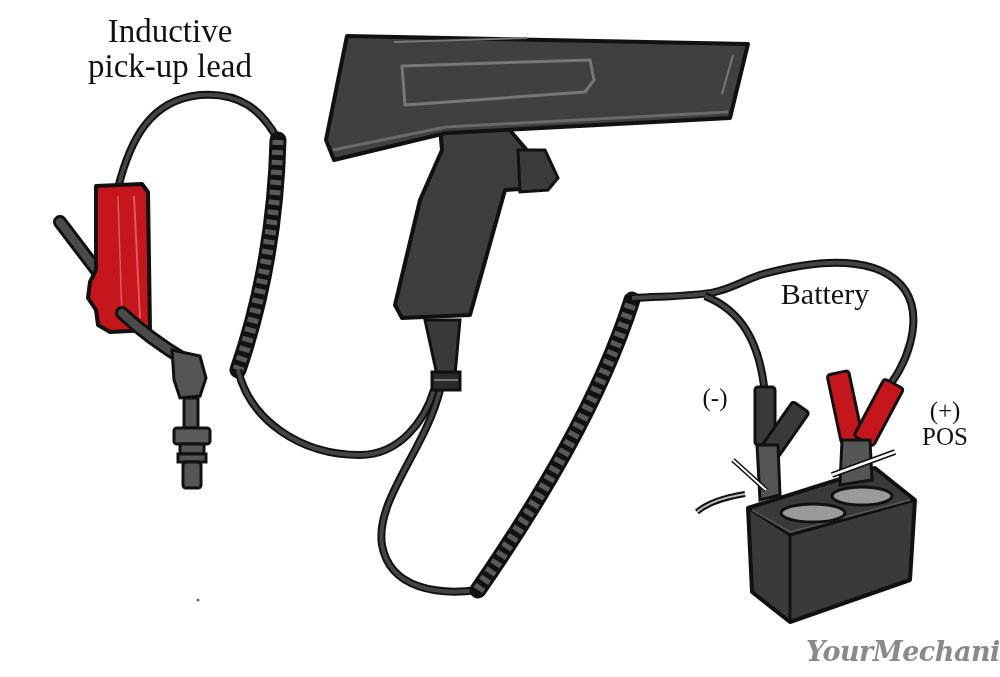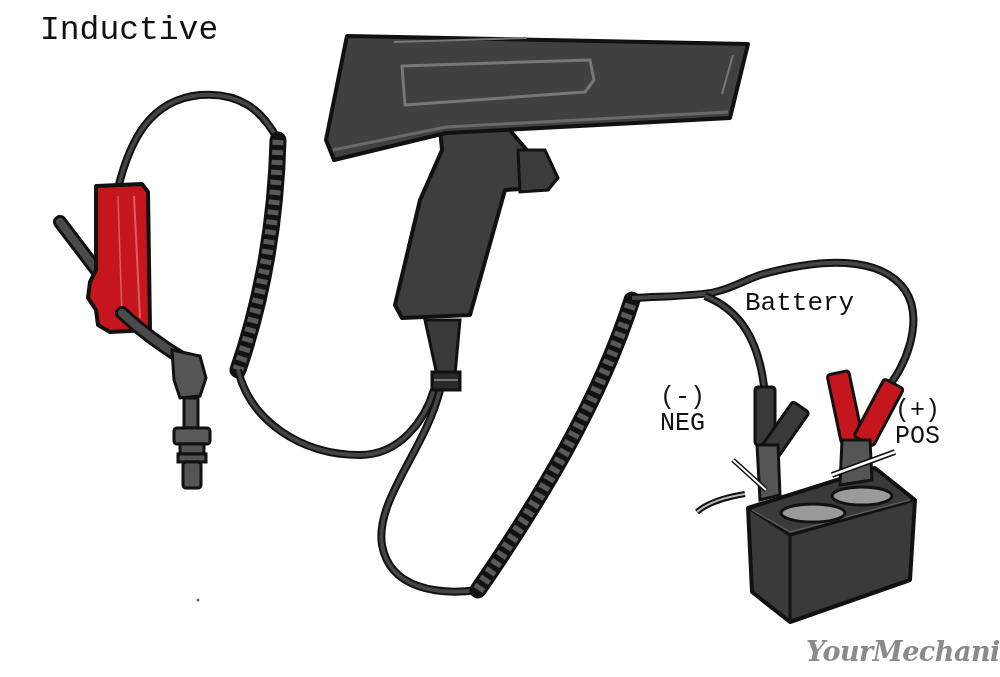--- a/index.html
+++ b/index.html
@@ -1,20 +1,20 @@
 <!DOCTYPE html>
 <html><head>
 <meta charset="utf-8">
 <style>
   html, body { margin: 0; padding: 0; background: #ffffff; }
   body { width: 1000px; height: 677px; position: relative; overflow: hidden; font-family: "DejaVu Serif", serif; }
   #art { position: absolute; left: 0; top: 0; width: 1000px; height: 677px; }
-  .label { position: absolute; color: #111; font-family: Liberation Mono, monospace; line-height: 1.05; }
+  .label { position: absolute; color: #111; font-family: Liberation Serif, serif; text-align: center; line-height: 1.05; }
   .lbl-inductive { left: 40px; top: 14px; width: 260px; font-size: 33px; }
-  .lbl-battery { left: 745px; top: 290px; width: 160px; font-size: 26px; }
+  .lbl-battery { left: 745px; top: 278px; width: 160px; font-size: 30px; }
   .lbl-neg { left: 660px; top: 385px; width: 110px; font-size: 25px; }
   .lbl-pos { left: 895px; top: 398px; width: 100px; font-size: 25px; }
   .watermark { position: absolute; left: 806px; top: 636px; font-family: "DejaVu Serif", serif; font-style: italic; font-weight: bold; font-size: 27px; color: #8a8a8a; letter-spacing: -0.5px; }
 </style>
 </head>
 <body>
 
 <svg id="art" viewBox="0 0 1000 677" xmlns="http://www.w3.org/2000/svg">
   <defs>
     <pattern id="coil" width="14" height="10" patternUnits="userSpaceOnUse">
@@ -110,29 +110,29 @@
     <path d="M842,440 L870,440 L872,480 L840,485 Z" fill="#555" stroke="#111" stroke-width="3"></path>
     <line x1="832" y1="475" x2="895" y2="452" stroke="#111" stroke-width="6"></line>
     <line x1="832" y1="475" x2="895" y2="452" stroke="#fff" stroke-width="2.5"></line>
   </g>
 
   <circle cx="198" cy="600" r="1.5" fill="#666"></circle>
 </svg>
 
 <div class="label lbl-inductive">
   <div>Inductive</div>
+  <div>pick-up lead</div>
 </div>
 
 <div class="label lbl-battery">
   <div>Battery</div>
 </div>
 
 <div class="label lbl-neg">
   <div>(-)</div>
-  <div>NEG</div>
 </div>
 
 <div class="label lbl-pos">
   <div>(+)</div>
   <div>POS</div>
 </div>
 
 <div class="watermark">YourMechanic</div>
 
 </body></html>

